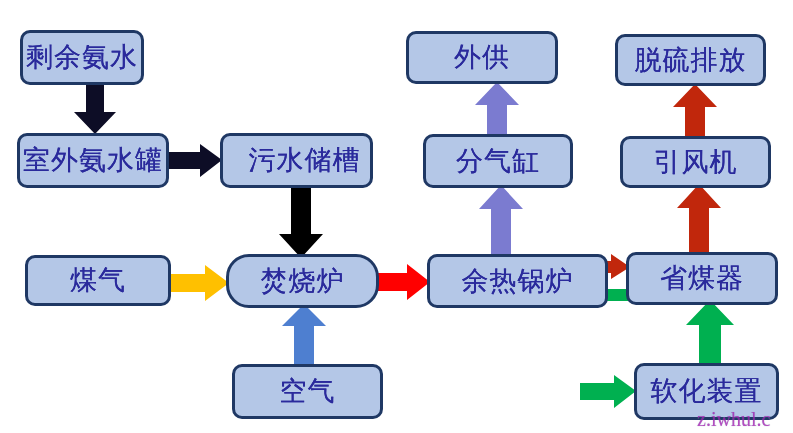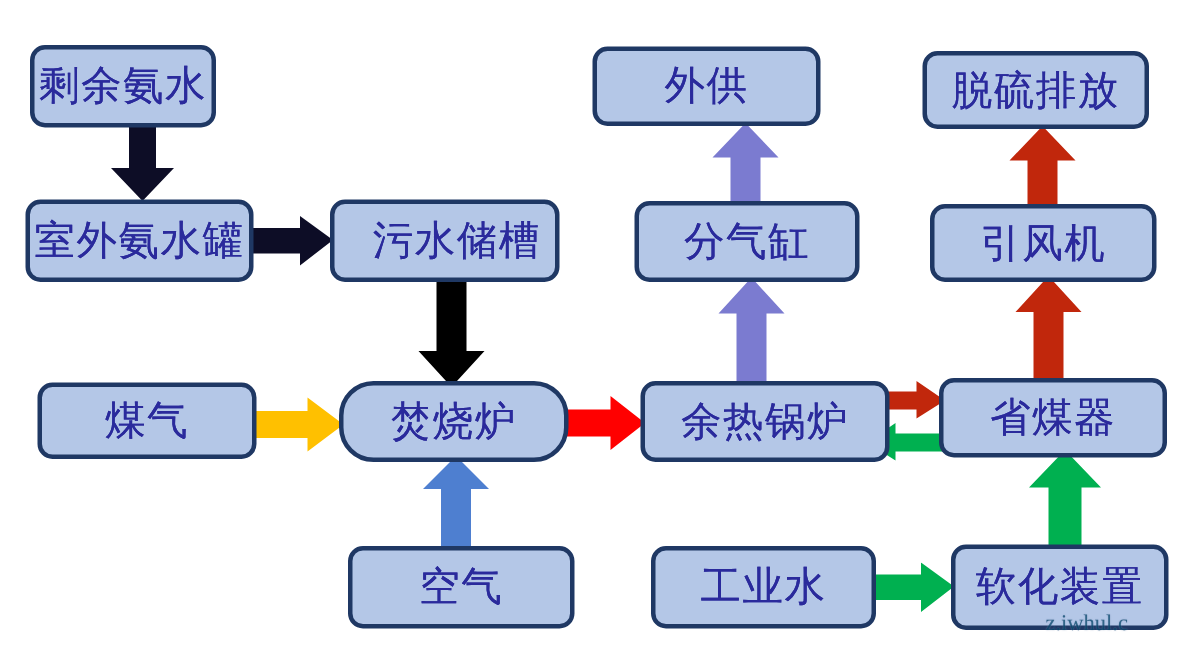--- a/index.html
+++ b/index.html
@@ -32,24 +32,24 @@
     z-index: 5;
     text-shadow: 0 0 0 #2a2a9c;
   }
   .arrow {
     position: absolute;
     z-index: 2;
   }
   .arrow svg { display: block; }
   .watermark {
     position: absolute;
-    color: #0c4a6e;
+    color: #a21caf;
     opacity: 0.78;
     font-family: "Liberation Serif", "DejaVu Serif", serif;
-    font-size: 15px;
+    font-size: 20px;
     letter-spacing: 0px;
     z-index: 9;
     text-shadow: 0 0 1px rgba(120,140,180,0.9);
     pointer-events: none;
   }
 </style>
 </head>
 <body>
 
 <div id="canvas">
@@ -143,21 +143,21 @@
   </div>
 
   <div class="node" style="left:17px;  top:133px; width:152px; height:55px;">
     <span>室外氨水罐</span>
   </div>
 
   <div class="node" style="left:220px; top:133px; width:153px; height:55px;padding-left:16px;">
     <span>污水储槽</span>
   </div>
 
-  <div class="node" style="left:395px; top:31px;  width:152px; height:53px;">
+  <div class="node" style="left:406px; top:31px;  width:152px; height:53px;">
     <span>外供</span>
   </div>
 
   <div class="node" style="left:423px; top:134px; width:150px; height:54px;">
     <span>分气缸</span>
   </div>
 
   <div class="node" style="left:615px; top:34px;  width:151px; height:52px;">
     <span>脱硫排放</span>
   </div>
@@ -167,35 +167,32 @@
   </div>
 
   <div class="node" style="left:25px;  top:255px; width:146px; height:51px;">
     <span>煤气</span>
   </div>
 
   <div class="node" style="left:226px; top:254px; width:153px; height:54px;border-radius:23px;">
     <span>焚烧炉</span>
   </div>
 
-  <div class="node" style="left:427px; top:254px; width:166px; height:54px;">
+  <div class="node" style="left:427px; top:254px; width:181px; height:54px;">
     <span>余热锅炉</span>
   </div>
 
   <div class="node" style="left:626px; top:252px; width:152px; height:53px;">
     <span>省煤器</span>
   </div>
 
   <div class="node" style="left:232px; top:364px; width:151px; height:55px;">
     <span>空气</span>
   </div>
 
-  <div class="node" style="left:434px; top:364px; width:150px; height:55px;">
-    <span>工业水</span>
-  </div>
 
   <div class="node" style="left:634px; top:363px; width:145px; height:57px;text-align:center;">
     <span>软化装置</span>
   </div>
 
   <div class="watermark" style="left:697px; top:408px;">z.iwhul.c</div>
 
 </div>
 
 </body></html>

